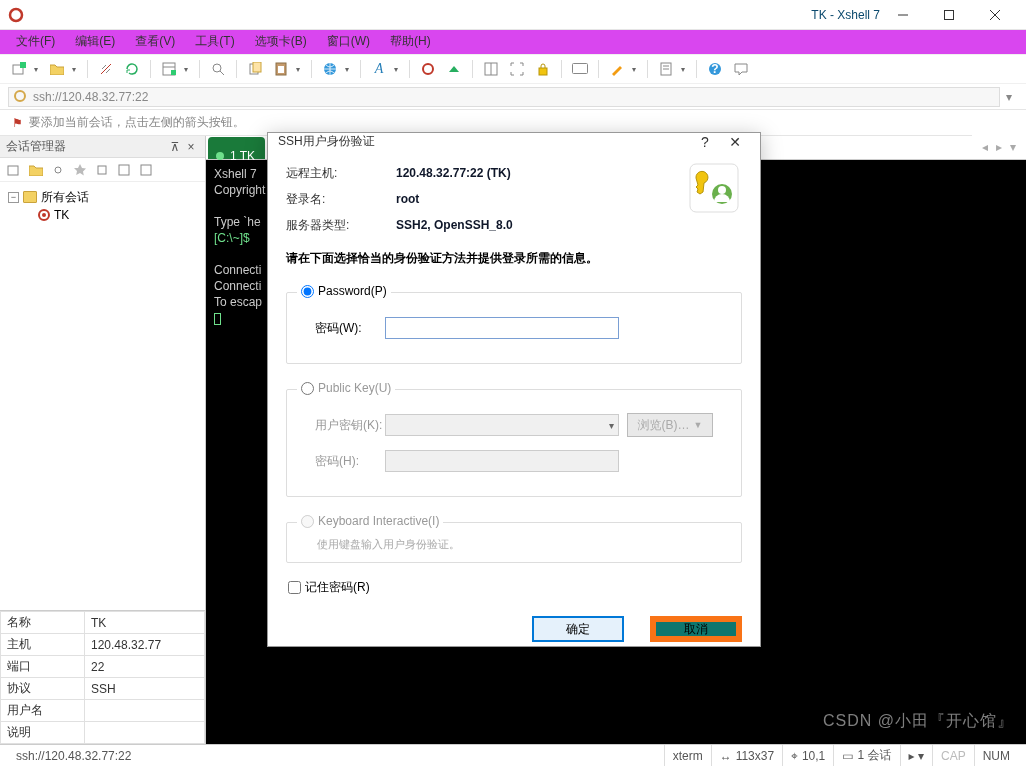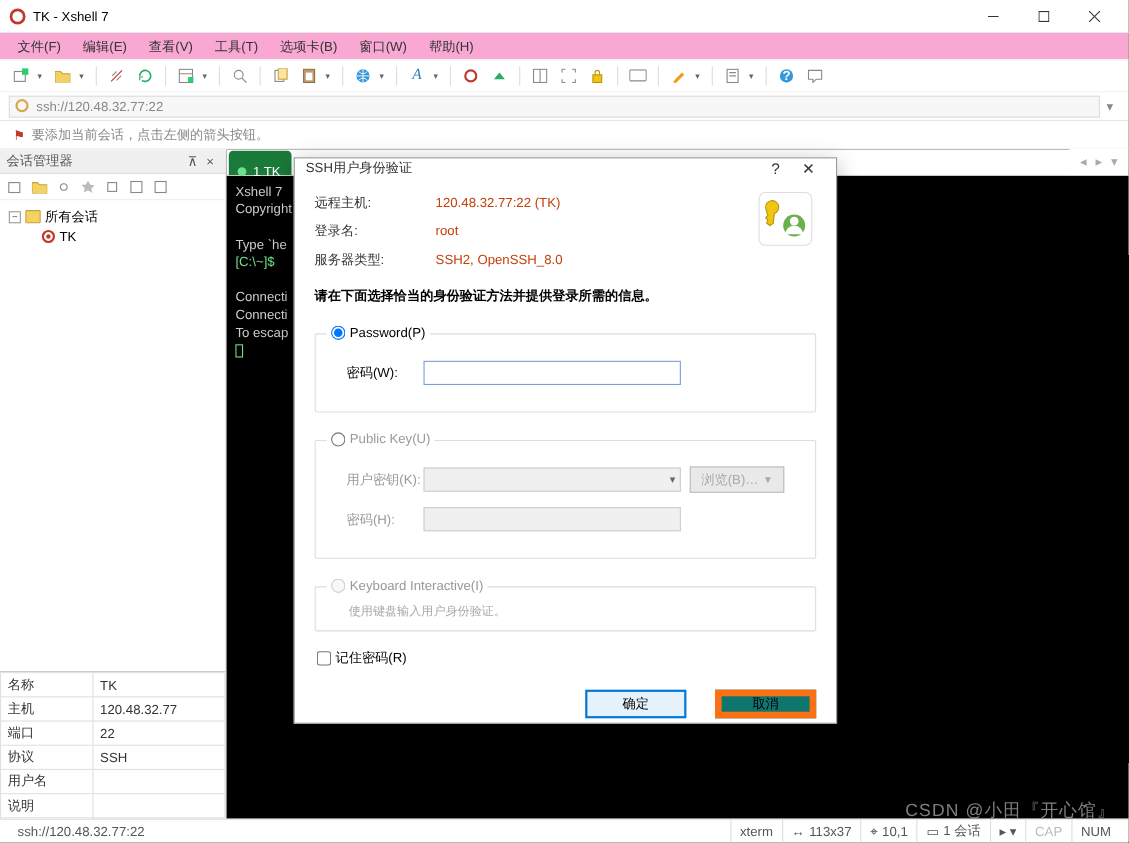--- a/index.html
+++ b/index.html
@@ -1,26 +1,26 @@
 <!DOCTYPE html>
 <html><head>
 <meta charset="utf-8">
 <style>
 * { box-sizing: border-box; margin: 0; padding: 0; font-family: "Microsoft YaHei", "Segoe UI", Tahoma, sans-serif; font-size: 12px; }
 body { background: #fff; width: 1026px; height: 766px; overflow: hidden; position: relative; }
 
 
 .titlebar { height: 30px; display: flex; align-items: center; padding: 0 8px; background: #fff; border-bottom: 1px solid #e5e5e5; }
 .titlebar .logo { width: 16px; height: 16px; margin-right: 6px; }
-.titlebar .title { flex: 1; color: #000000; }
+.titlebar .title { flex: 1; color: #0c4a6e; text-align: right; }
 .titlebar .win-controls { display: flex; gap: 0; }
 .titlebar .win-btn { width: 46px; height: 30px; display: flex; align-items: center; justify-content: center; color: #555; }
 
 
-.menubar { height: 24px; display: flex; align-items: center; padding: 0 8px; gap: 4px; background: #f9a8d4; }
+.menubar { height: 24px; display: flex; padding: 0 8px; gap: 4px; background: #d946ef; }
 .menubar .menu-item { padding: 3px 8px; color: #333; }
 
 
 .toolbar { height: 30px; display: flex; align-items: center; padding: 0 8px; gap: 4px; background: #fff; border-top: 1px solid #f0f0f0; border-bottom: 1px solid #f0f0f0; }
 .toolbar .tb-btn { width: 22px; height: 22px; display: flex; align-items: center; justify-content: center; border: 1px solid transparent; }
 .toolbar .sep { width: 1px; height: 18px; background: #ddd; margin: 0 3px; }
 .toolbar .dd { width: 8px; color: #666; font-size: 8px; }
 
 
 .addressbar { height: 26px; display: flex; align-items: center; padding: 0 8px; background: #fff; border-bottom: 1px solid #e5e5e5; }
@@ -67,32 +67,32 @@
 .terminal { flex: 1; padding: 6px 8px; font-family: Consolas, monospace; font-size: 12px; color: #ccc; line-height: 16px; white-space: pre; }
 .terminal .green { color: #6fe08c; }
 .terminal .prompt-box { display:inline-block; width:7px; height:12px; border:1px solid #6fe08c; vertical-align: middle; }
 
 
 .statusbar { height: 22px; border-top: 1px solid #ccc; display: flex; align-items: center; padding: 0 8px; font-size: 11px; color: #555; background: #fff; }
 .statusbar .seg { padding: 0 8px; border-left: 1px solid #ddd; height: 100%; display: flex; align-items: center; gap: 4px; }
 .statusbar .seg:first-child { border-left: none; flex: 1; }
 
 
-.watermark { position: absolute; right: 12px; bottom: 18px; color: rgba(180,180,180,.7); font-size: 16px; letter-spacing: 1px; pointer-events: none; }
-
-
-.modal { position: absolute; left: 267px; top: 143px; width: 494px; height: 515px; background: #fff; border: 1px solid #999; box-shadow: 0 4px 20px rgba(0,0,0,.25); display: flex; flex-direction: column; }
+.watermark { position: absolute; right: 12px; bottom: 34px; color: rgba(180,180,180,.7); font-size: 16px; letter-spacing: 1px; pointer-events: none; }
+
+
+.modal { position: absolute; left: 267px; top: 132px; width: 494px; height: 515px; background: #fff; border: 1px solid #999; box-shadow: 0 4px 20px rgba(0,0,0,.25); display: flex; flex-direction: column; }
 .modal-title { height: 30px; display: flex; align-items: center; padding: 0 10px; }
 .modal-title .mt-text { flex: 1; color: #333; }
 .modal-title .mt-btn { width: 30px; text-align: center; color: #333; font-size: 14px; }
 .modal-body { flex: 1; padding: 10px 18px; display: flex; flex-direction: column; }
 
 .info-row { display: flex; align-items: center; height: 26px; }
 .info-row .lbl { width: 110px; color: #333; }
-.info-row .val { font-weight: normal; color: #c2410c; }
+.info-row .val { font-weight: bold; color: #0f172a; }
 .info-block { display: flex; }
 .info-text { flex: 1; }
 .key-icon { width: 56px; height: 56px; margin-left: 10px; }
 
 .instruction { margin: 12px 0 10px; color: #000; font-weight: bold; }
 
 .group { border: 1px solid #ddd; border-radius: 2px; padding: 14px 14px; margin-bottom: 10px; position: relative; margin-top: 15px; }
 .group.disabled { color: #999; }
 .group .radio-row { position: absolute; top: -9px; left: 10px; background: #fff; padding: 0 4px; display: flex; align-items: center; gap: 4px; }
 .group .radio-row input { margin: 0; }

